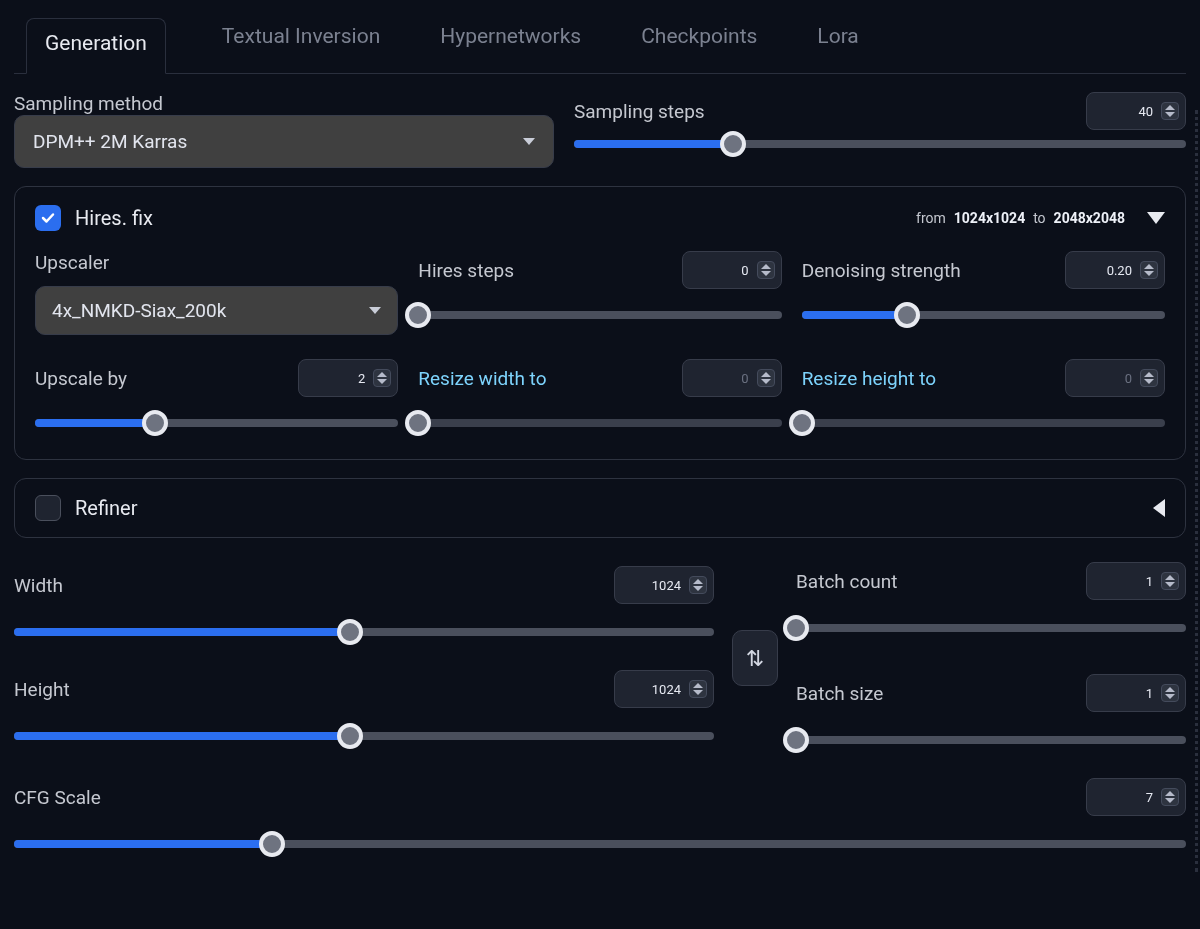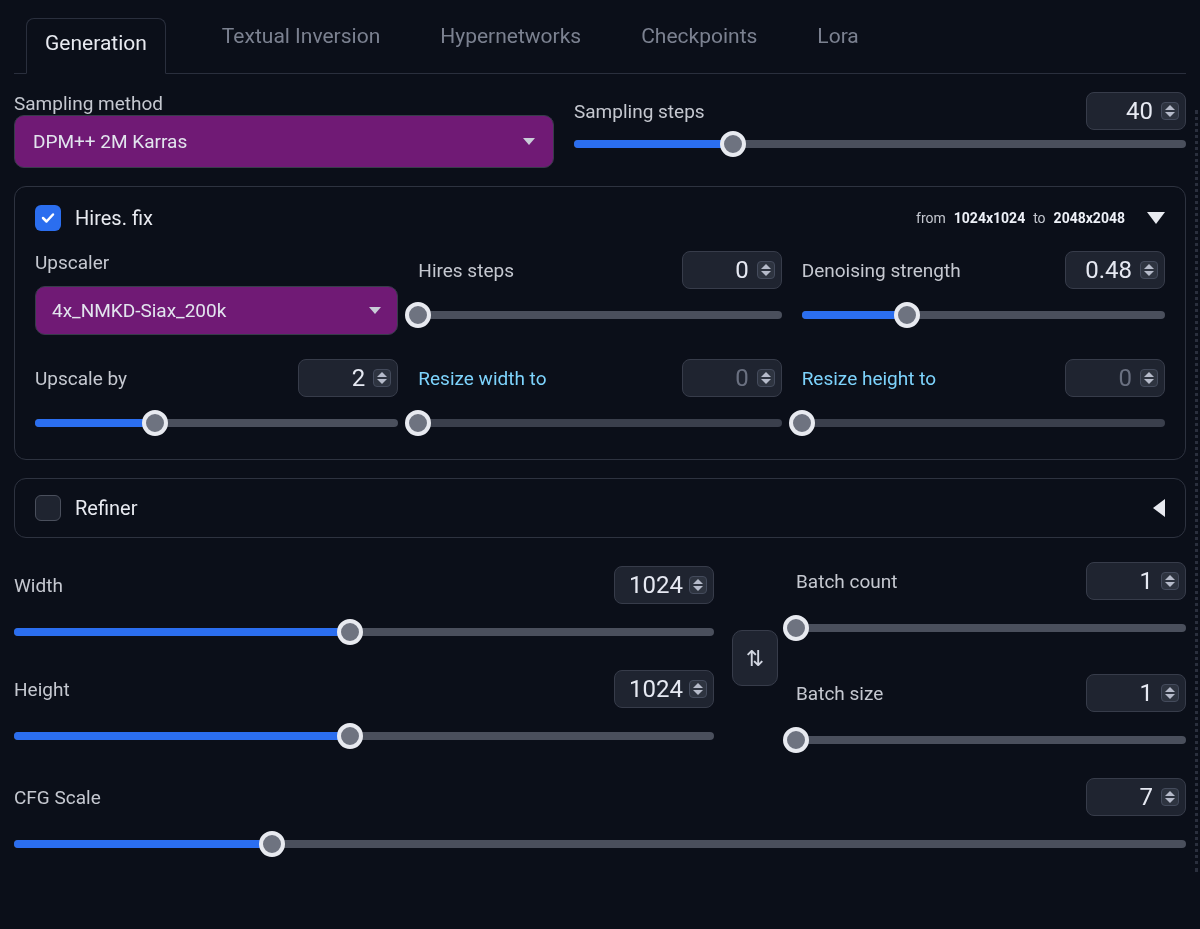--- a/index.html
+++ b/index.html
@@ -18,31 +18,31 @@
   .tabs { display:flex; gap: 52px; padding: 18px 12px 0 12px; border-bottom:1px solid #2a2f3d; }
   .tab { color:#7b8190; padding: 6px 4px 18px 4px; cursor:pointer; font-size:21px; }
   .tab.active { color:#e8eaf0; border:1px solid #2a2f3d; border-bottom:1px solid #0b0f19; border-radius:8px 8px 0 0; padding: 12px 18px 18px 18px; margin-bottom:-1px; background:#0b0f19; }
   
   .row { display:flex; gap:20px; margin-top:18px; }
   .col { display:flex; flex-direction:column; gap:0; flex:1; }
   .label { color:#c5c8d0; font-size:19px; }
   .label.muted { color:#7dd3fc; }
   
   .select {
-    background:#701a75; border:1px solid #373c4a; border-radius:10px;
+    background:#404040; border:1px solid #373c4a; border-radius:10px;
     padding:14px 18px; display:flex; justify-content:space-between; align-items:center;
     color:#e2e5ee; font-size:19px; cursor:pointer;
   }
   .select .caret { width:0;height:0;border-left:6px solid transparent;border-right:6px solid transparent;border-top:7px solid #c9cdd8; }
   
   .numbox {
     display:flex; align-items:center; background:#1f2430; border:1px solid #373c4a;
     border-radius:8px; height:38px; padding:0 6px 0 14px; min-width:100px;
   }
-  .numbox .val { flex:1; text-align:right; color:#e6e9f2; font-size:24px; padding-right:8px; background:transparent; border:none; outline:none; width:60px; }
+  .numbox .val { flex:1; text-align:right; color:#e6e9f2; font-size:13px; padding-right:8px; background:transparent; border:none; outline:none; width:60px; }
   .numbox.muted .val { color:#6a7080; }
   .spinner { display:flex; flex-direction:column; gap:2px; padding:2px 3px; background:#2e3440; border-radius:4px; border:1px solid #444b5c; }
   .spinner .up,.spinner .dn { width:0;height:0;border-left:5px solid transparent;border-right:5px solid transparent; cursor:pointer; }
   .spinner .up { border-bottom:5px solid #b6bbca; }
   .spinner .dn { border-top:5px solid #b6bbca; }
   
   .slider { position:relative; height:28px; display:flex; align-items:center; }
   .track { position:absolute; left:0; right:0; height:8px; background:#4a4f5c; border-radius:4px; }
   .fill { position:absolute; left:0; height:8px; background:#2b6eef; border-radius:4px; }
   .thumb { position:absolute; width:26px; height:26px; background:#6e7380; border:4px solid #e8eaf0; border-radius:50%; transform:translateX(-50%); top:1px; cursor:pointer; }
@@ -156,21 +156,21 @@
         <div class="slider">
           <div class="track"></div>
             <div class="fill" style="width: 0%;"></div>
             <div class="thumb" style="left: 0%;"></div>
         </div>
       </div>
       <div>
         <div class="inner-header">
           <div class="label">Denoising strength</div>
           <div class="numbox">
-            <span class="val">0.48</span>
+            <span class="val">0.20</span>
             <div class="spinner">
                 <div class="up"></div>
                 <div class="dn"></div>
               </div>
           </div>
         </div>
         <div class="slider">
           <div class="track"></div>
             <div class="fill" style="width: 29%;"></div>
             <div class="thumb" style="left: 29%;"></div>

